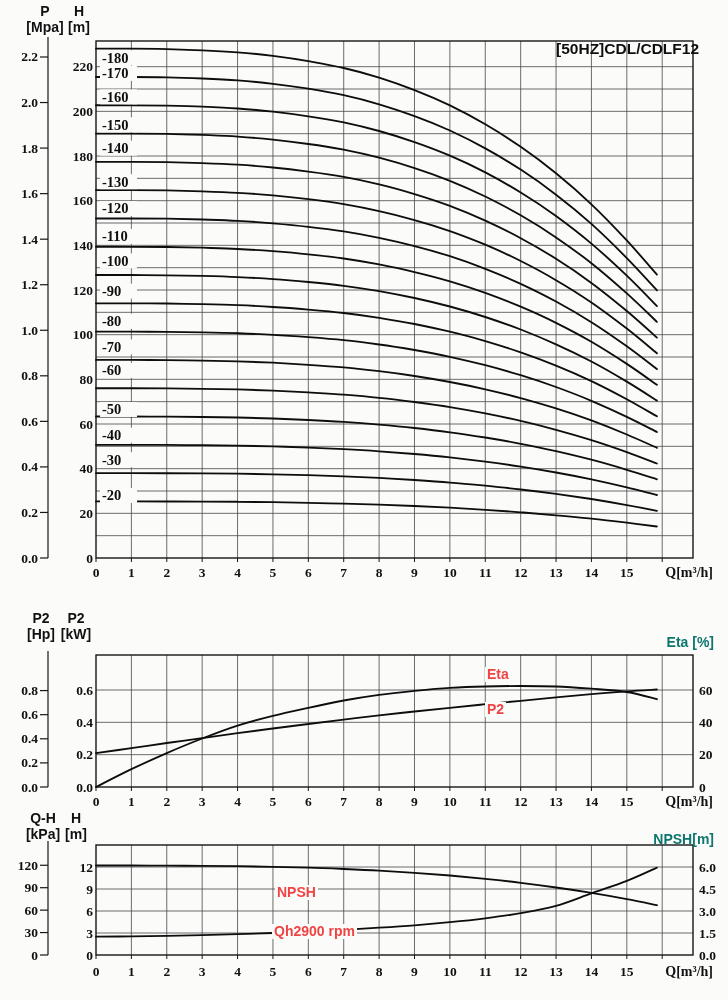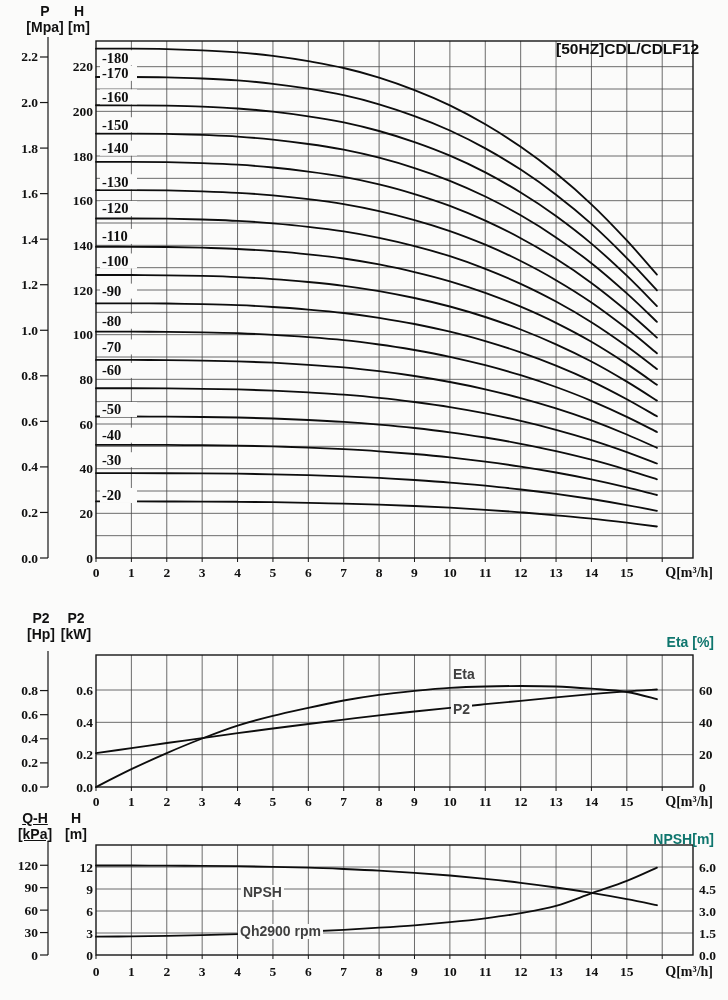--- a/index.html
+++ b/index.html
@@ -12,28 +12,28 @@
   .xl{font:bold 14px "Liberation Serif",serif;fill:#111;}
   .hdr{position:absolute;text-align:center;font:bold 14px "Liberation Sans",sans-serif;
        line-height:16px;color:#111;white-space:nowrap;}
   .hdr span{display:block;}
   .hdr-right{position:absolute;text-align:right;font:bold 14px "Liberation Sans",sans-serif;
        color:#0f766e;white-space:nowrap;}
   #hdr-main-1{left:18px;top:3px;width:54px;}
   #hdr-main-2{left:58px;top:3px;width:42px;}
   #hdr-mid-1{left:16px;top:610px;width:50px;}
   #hdr-mid-2{left:50px;top:610px;width:52px;}
-  #hdr-bot-1{left:8px;top:810px;width:54px;text-decoration:underline;}
+  #hdr-bot-1{left:16px;top:810px;width:54px;}
   #hdr-bot-2{left:54px;top:810px;width:44px;}
   #hdr-eta{left:610px;top:634px;width:104px;}
   #hdr-npsh{left:610px;top:831px;width:104px;}
   #chart-title{position:absolute;right:29px;top:11px;font:bold 15.5px "Liberation Sans",sans-serif;
        color:#0e0e0e;white-space:nowrap;margin-top:29px;}
-  .inplot{position:absolute;font:bold 14px "Liberation Sans",sans-serif;color:#404040;
-       background:#fbfbfa;padding:0 2px;line-height:15px;white-space:nowrap;}
+  .inplot{position:absolute;font:bold 14px "Liberation Sans",sans-serif;color:#ef4444;
+       background:#fbfbfa;padding:0 2px;line-height:15px;white-space:nowrap;margin-left:34px;}
   #lbl-eta{left:451px;top:667px;}
   #lbl-p2{left:451px;top:702px;}
   #lbl-qh{left:238px;top:924px;}
   #lbl-npsh{left:241px;top:885px;}
 </style>
 </head>
 <body>
 
 <div class="page">
   <svg id="chart-svg" width="728" height="1000" viewBox="0 0 728 1000">

